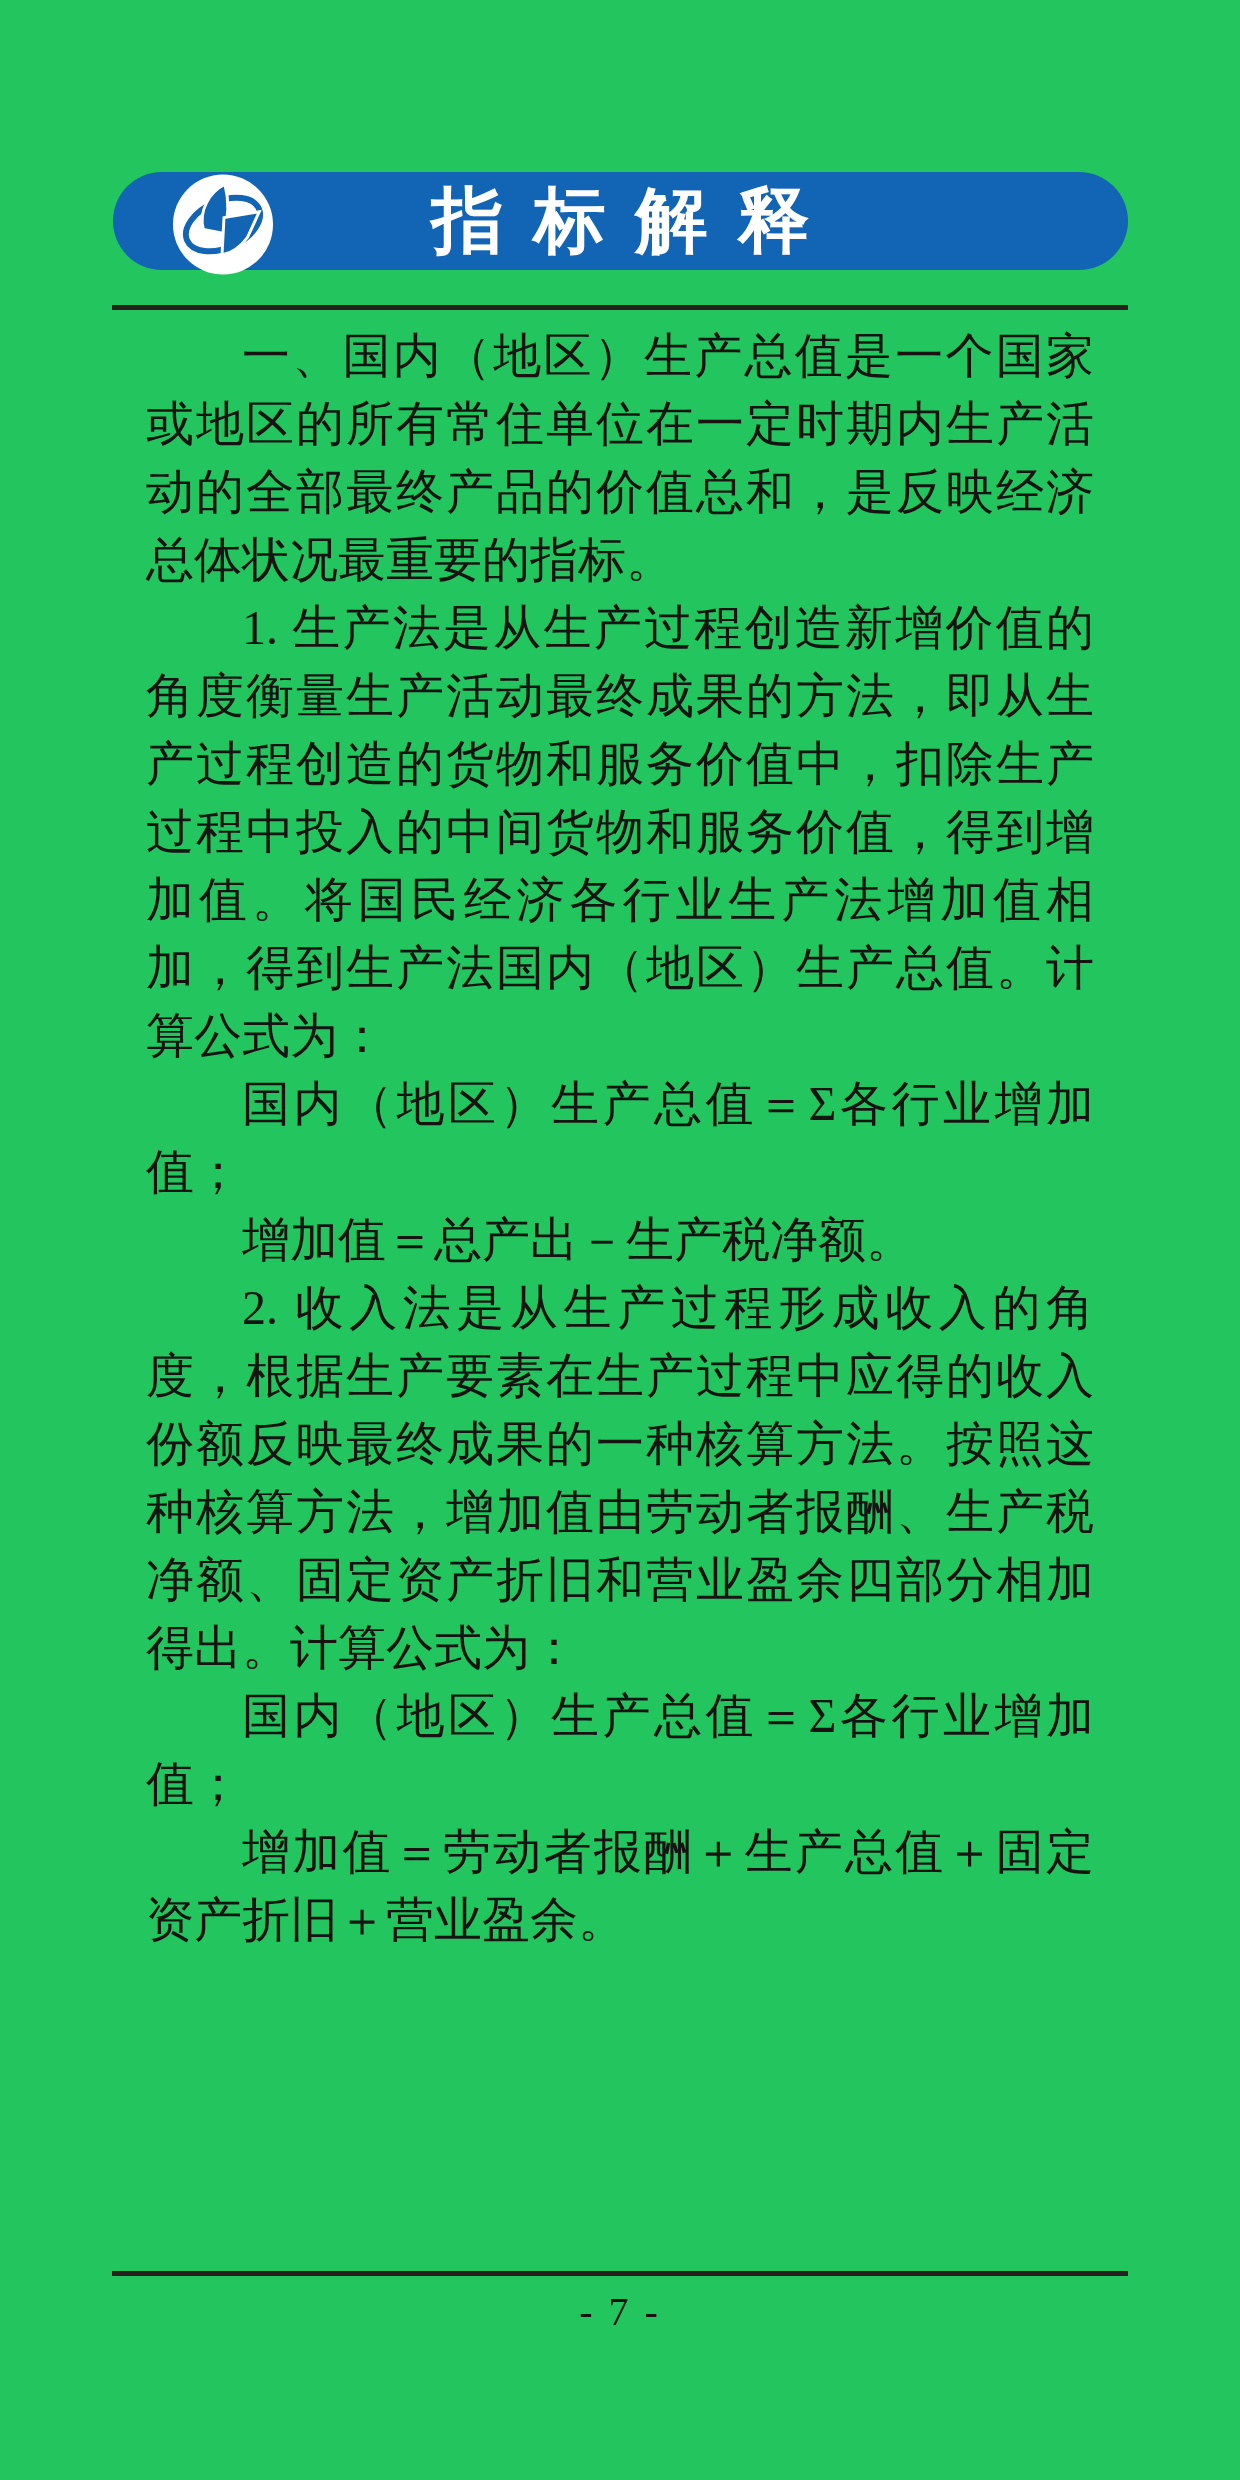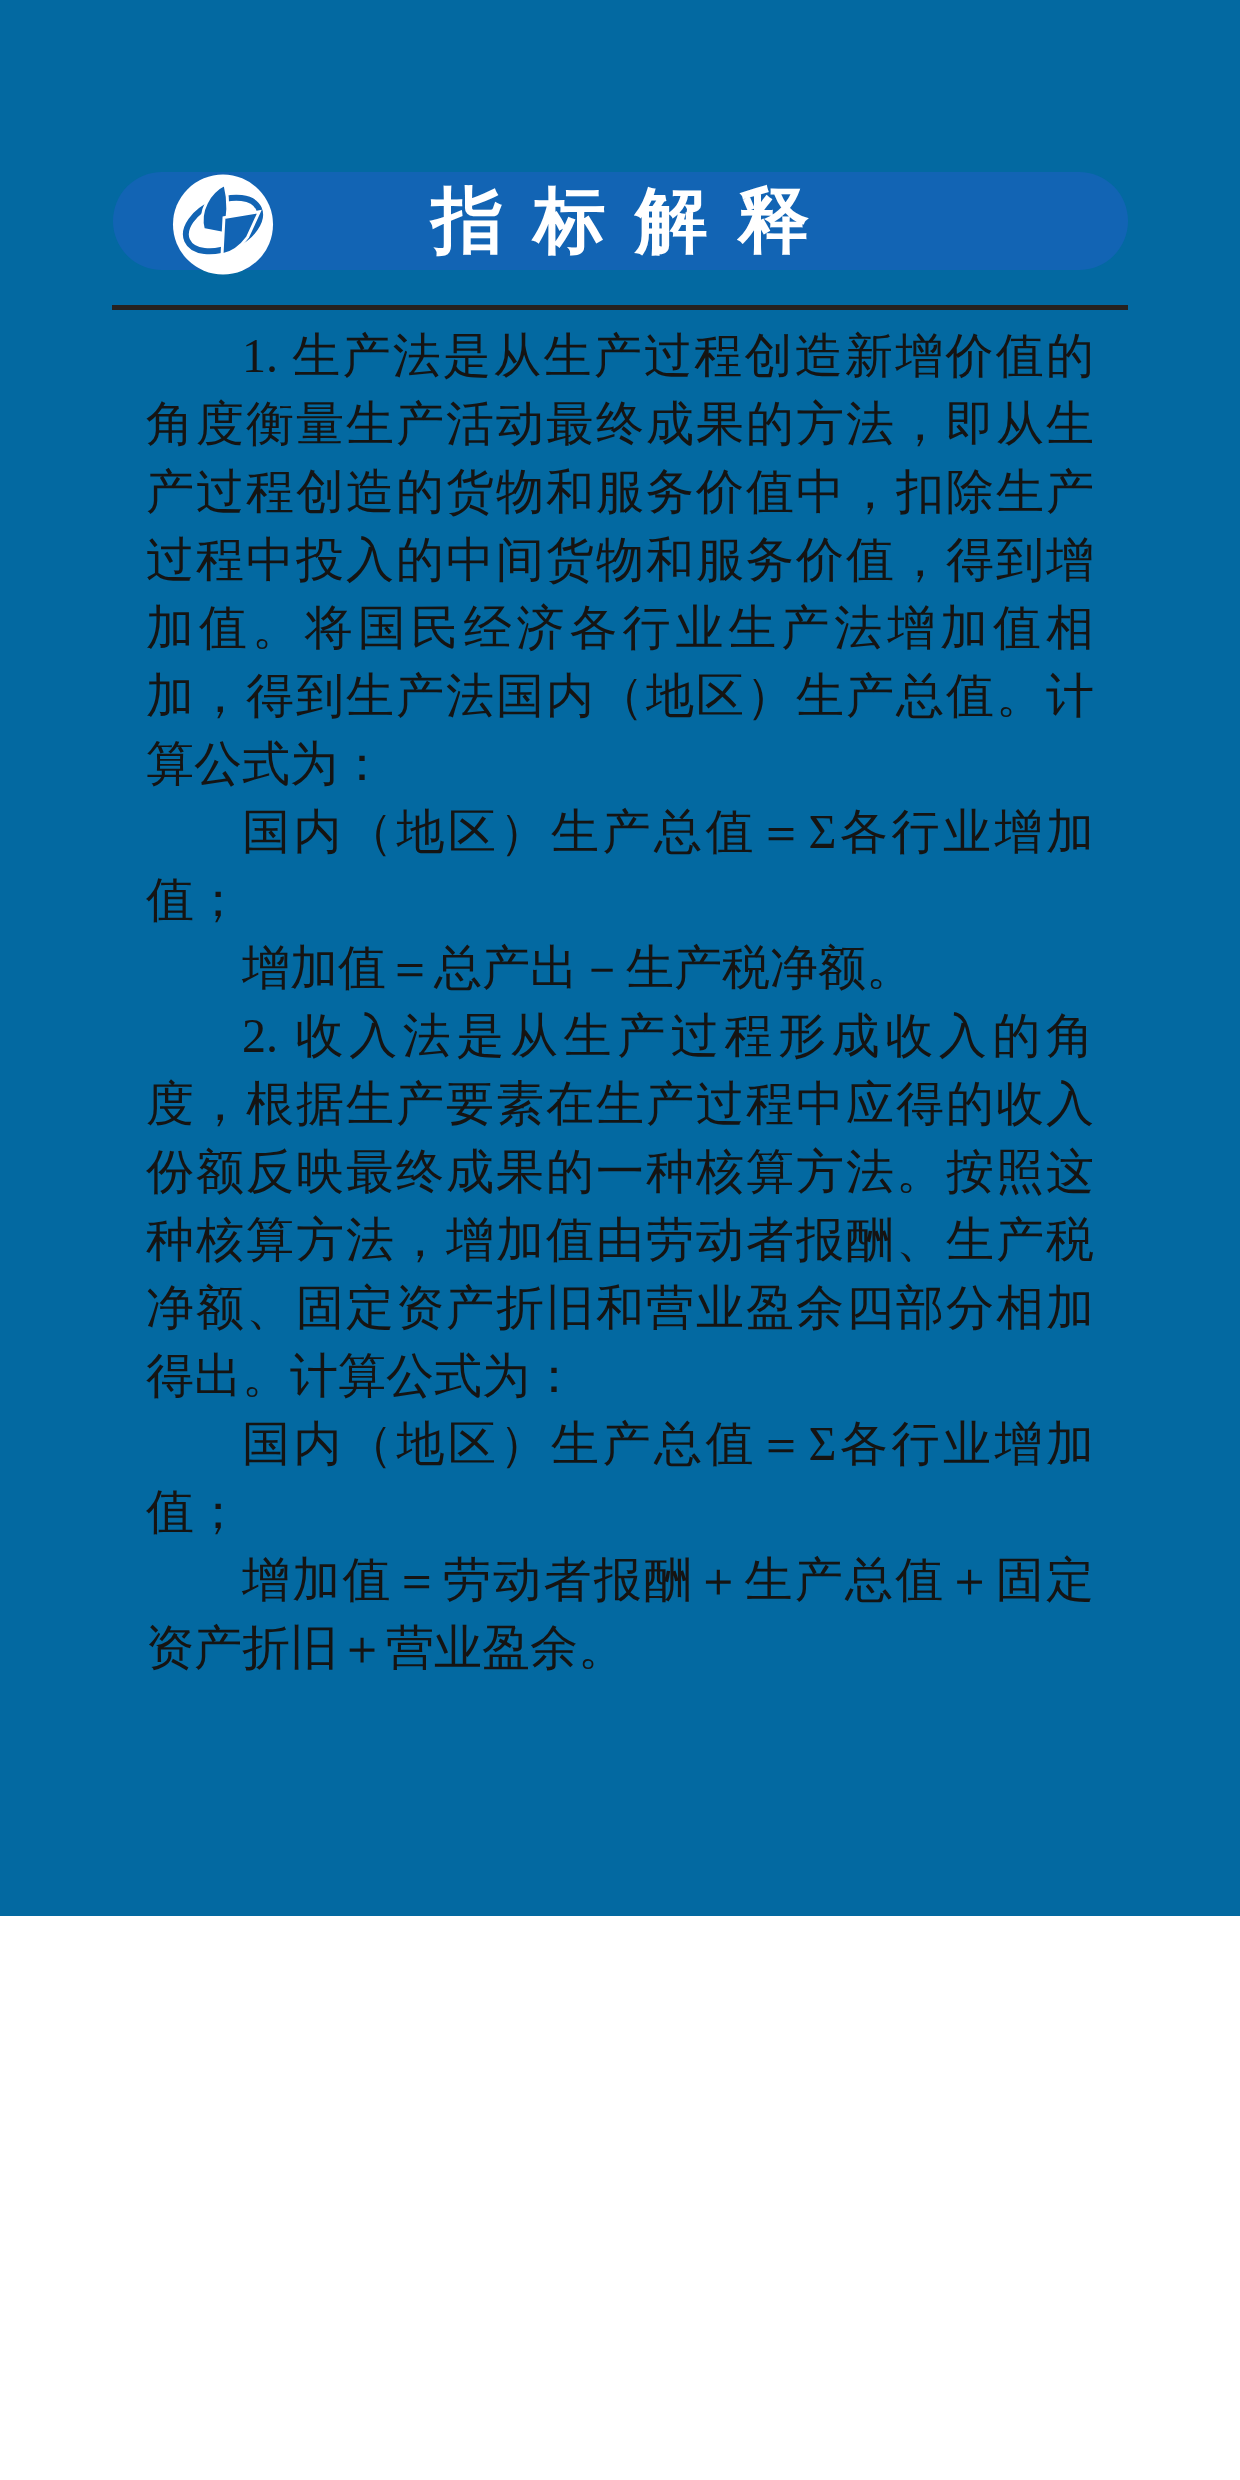--- a/index.html
+++ b/index.html
@@ -1,20 +1,20 @@
 <!DOCTYPE html>
 <html><head>
 <meta charset="utf-8">
 <style>
   html, body { margin: 0; padding: 0; background: #ffffff; }
   .page {
     position: relative;
     width: 1240px;
-    height: 1916px;
-    background: #0369a1;
+    height: 2480px;
+    background: #22c55e;
     overflow: hidden;
     font-family: "Liberation Serif", "DejaVu Serif", serif;
     color: #151413;
   }
   .banner {
     position: absolute;
     left: 113px;
     top: 172px;
     width: 1015px;
     height: 98px;
@@ -103,20 +103,21 @@
         <path d="M54 11 C 38 19 27 38 32 57 L 53 61 C 58 44 58 27 54 11 Z" fill="#1264b4" stroke="#ffffff" stroke-width="3"></path>
         <path d="M53 45 L 89 39 L 77 65 C 69 76 61 81 51 83 Z" fill="#1264b4" stroke="#ffffff" stroke-width="3"></path>
       </svg>
     </span>
     <h1 class="banner-title">指标解释</h1>
   </div>
 
   <div class="top-rule"></div>
 
   <div class="body-text">
+    <p class="para">一、国内（地区）生产总值是一个国家或地区的所有常住单位在一定时期内生产活动的全部最终产品的价值总和，是反映经济总体状况最重要的指标。</p>
     <p class="para">1. 生产法是从生产过程创造新增价值的角度衡量生产活动最终成果的方法，即从生产过程创造的货物和服务价值中，扣除生产过程中投入的中间货物和服务价值，得到增加值。将国民经济各行业生产法增加值相加，得到生产法国内（地区）生产总值。计算公式为：</p>
     <p class="para">国内（地区）生产总值＝Σ各行业增加值；</p>
     <p class="para">增加值＝总产出－生产税净额。</p>
     <p class="para">2. 收入法是从生产过程形成收入的角度，根据生产要素在生产过程中应得的收入份额反映最终成果的一种核算方法。按照这种核算方法，增加值由劳动者报酬、生产税净额、固定资产折旧和营业盈余四部分相加得出。计算公式为：</p>
     <p class="para">国内（地区）生产总值＝Σ各行业增加值；</p>
     <p class="para">增加值＝劳动者报酬＋生产总值＋固定资产折旧＋营业盈余。</p>
   </div>
 
   <div class="footer-rule"></div>
 

